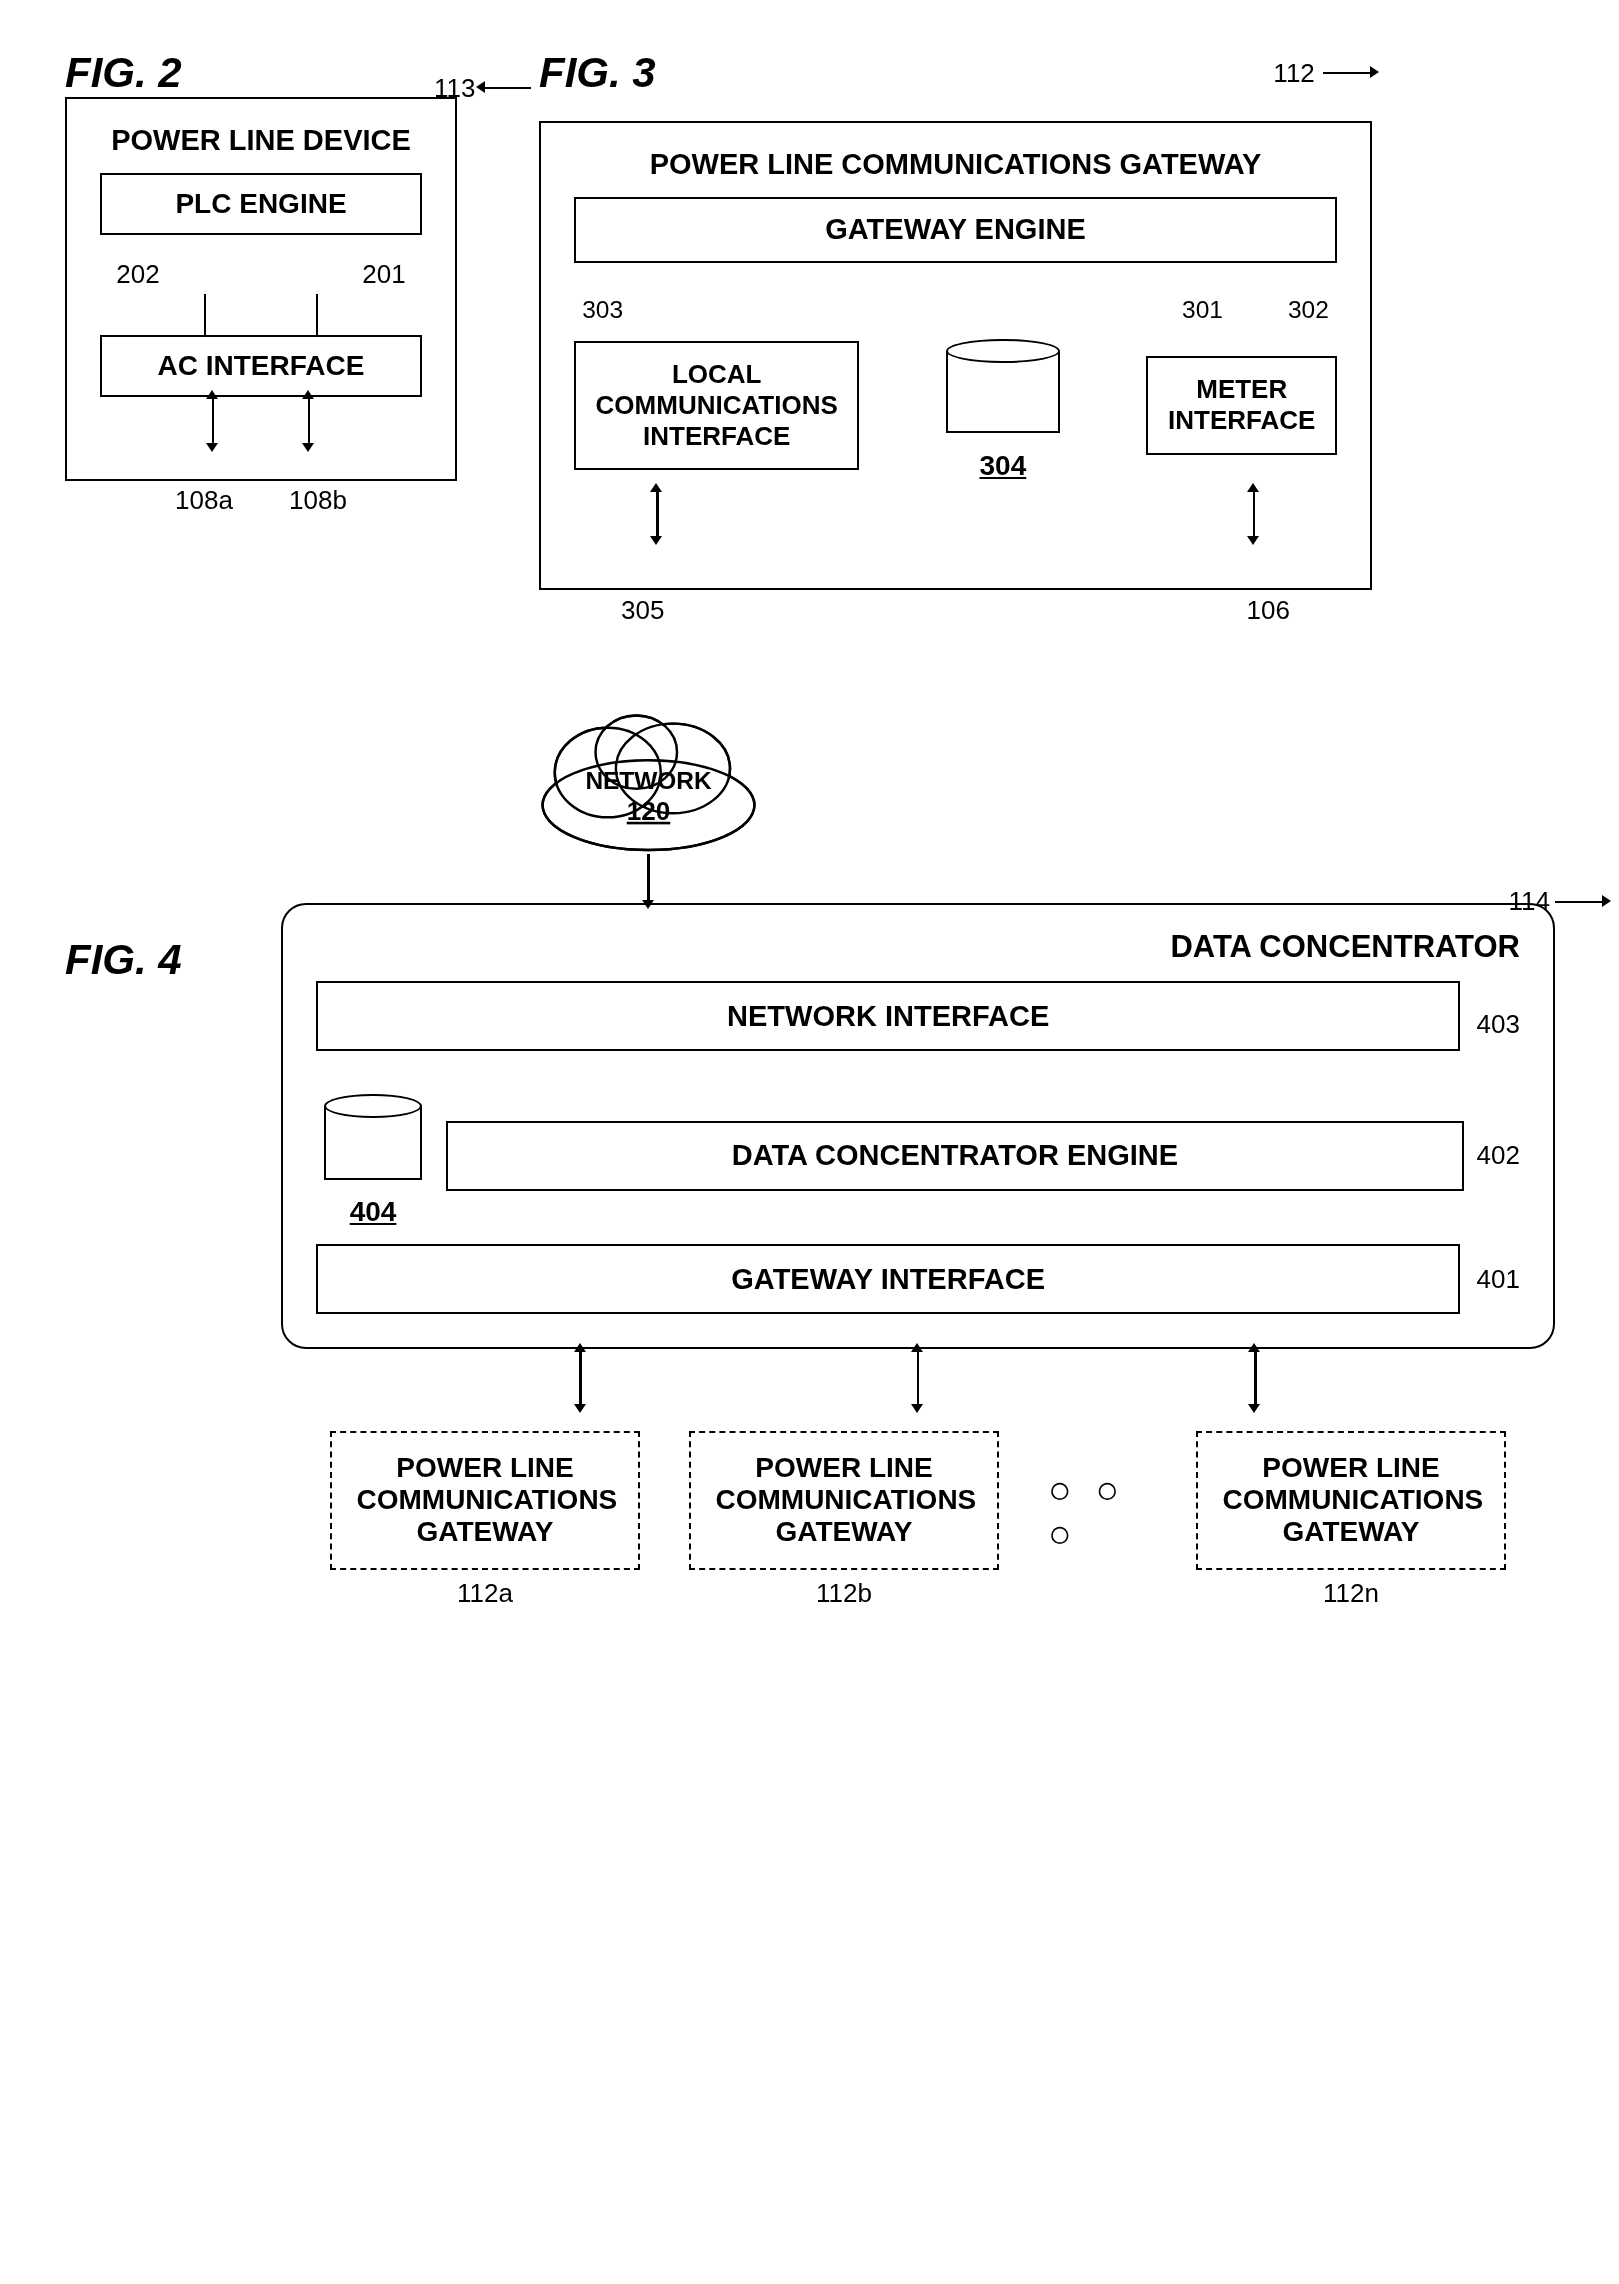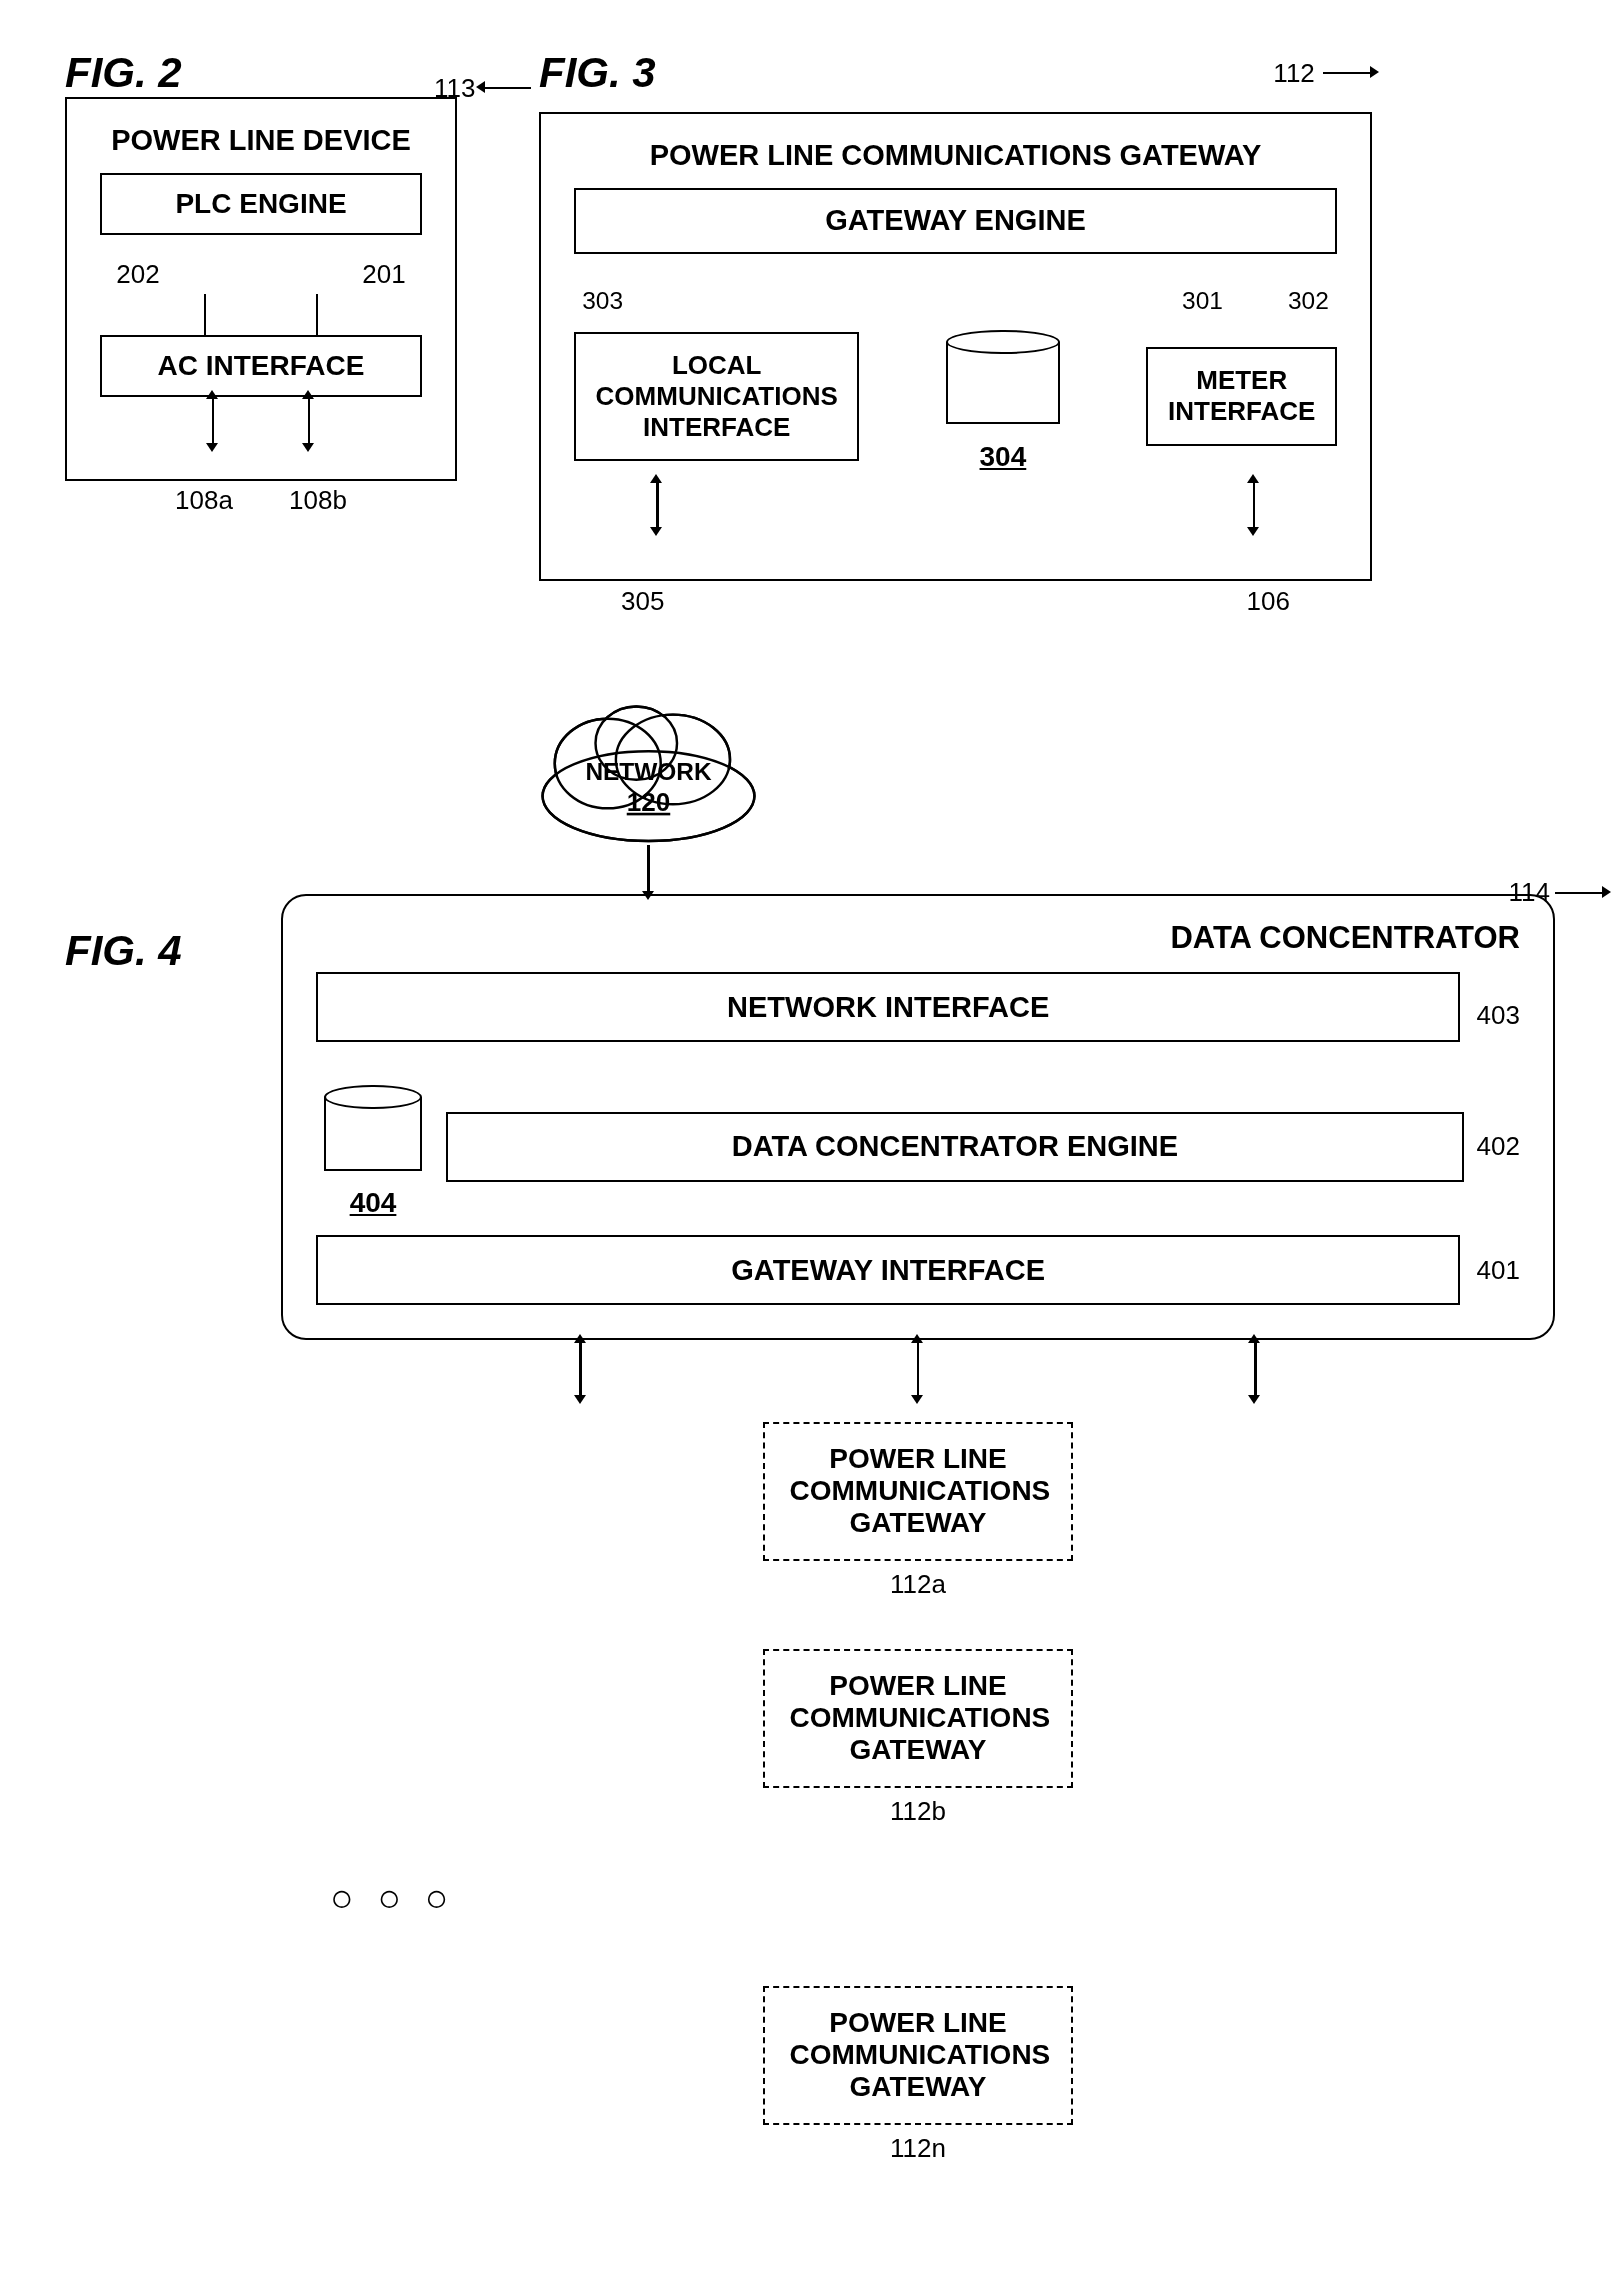--- a/index.html
+++ b/index.html
@@ -239,21 +239,21 @@
       font-size: 29px;
       font-weight: bold;
       background: #fff;
       margin-bottom: 16.3px;
       width: 100%;
     }
 
     
     .fig4-gateways-row {
       display: flex;
-      flex-direction: column;
+      flex-direction: row;
       justify-content: space-around;
       margin-top: 24.5px;
       gap: 49px;
     }
 
     .fig4-gateway-dashed {
       border: 2.5px dashed #000;
       padding: 19.6px 24.5px;
       text-align: center;
       font-size: 28px;
@@ -345,21 +345,21 @@
 
         <div style="display:flex; justify-content:space-around; padding:0 82px; margin-top:4.9px;">
           <span style="font-size:26px;">108a</span>
           <span style="font-size:26px;">108b</span>
         </div>
       </div>
     </div>
 
     <div class="fig3-area">
 
-      <div style="display:flex; flex-direction:row; align-items:center; justify-content:flex-end; width:833px; margin-bottom:15px; gap:16.3px;">
+      <div style="display:flex; flex-direction:row; align-items:center; justify-content:flex-end; width:833px; margin-bottom:24px; gap:16.3px;">
         <div class="italic-label">FIG. 3</div>
         <div style="display:flex; align-items:center; gap:8.2px; margin-left:auto;">
           <span style="font-size:26px;">112</span>
           <div class="line-with-arrow-right"></div>
         </div>
       </div>
 
       <div class="fig3-box" style="width:833px;">
         <div class="fig3-title">POWER LINE COMMUNICATIONS GATEWAY</div>
 

